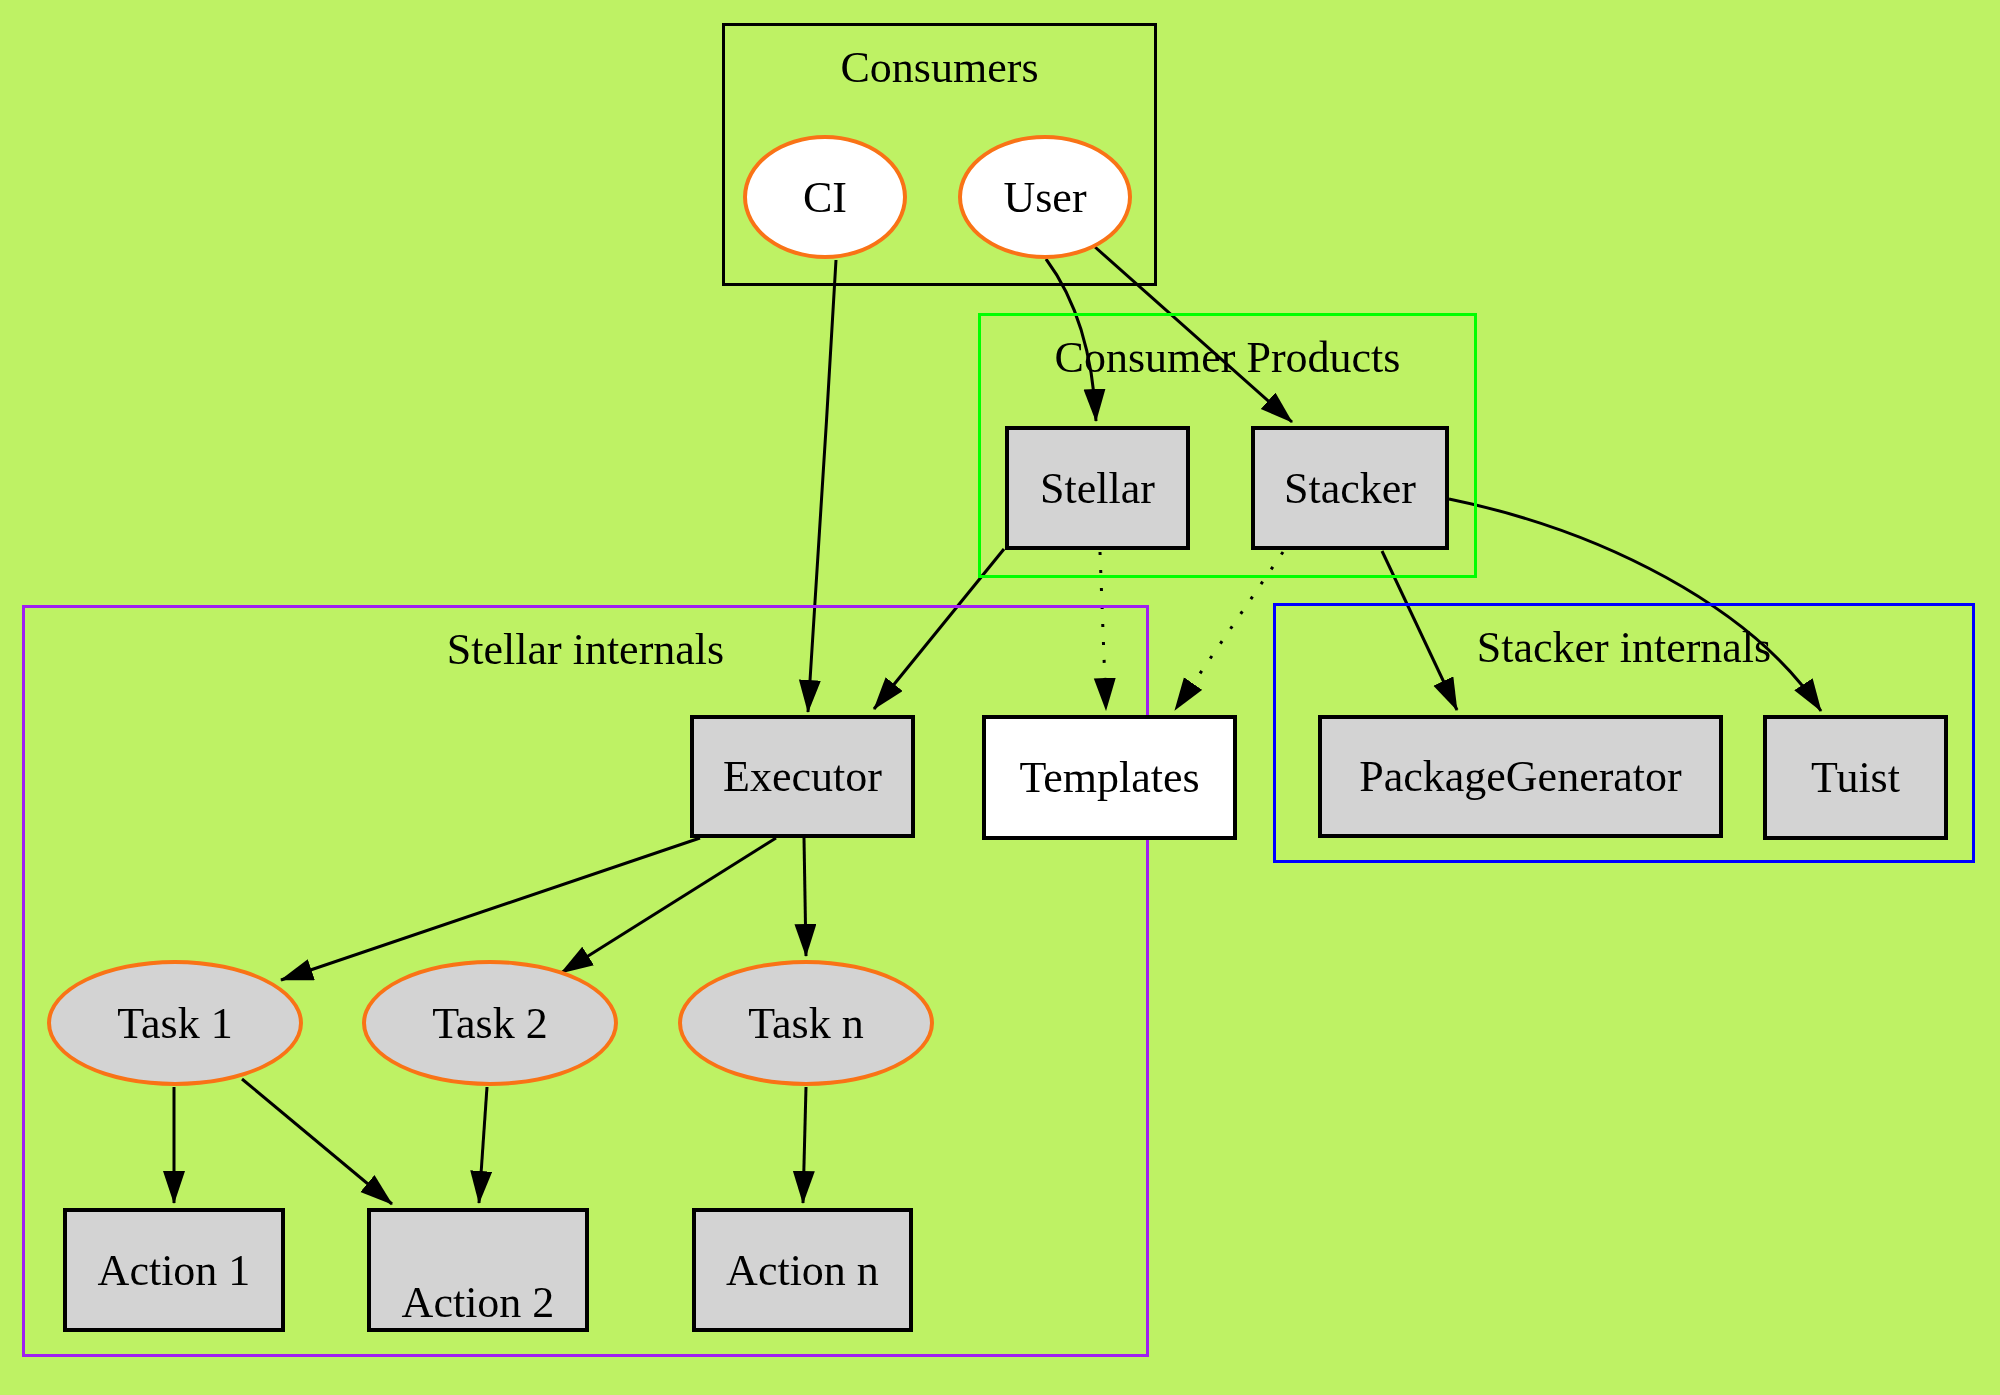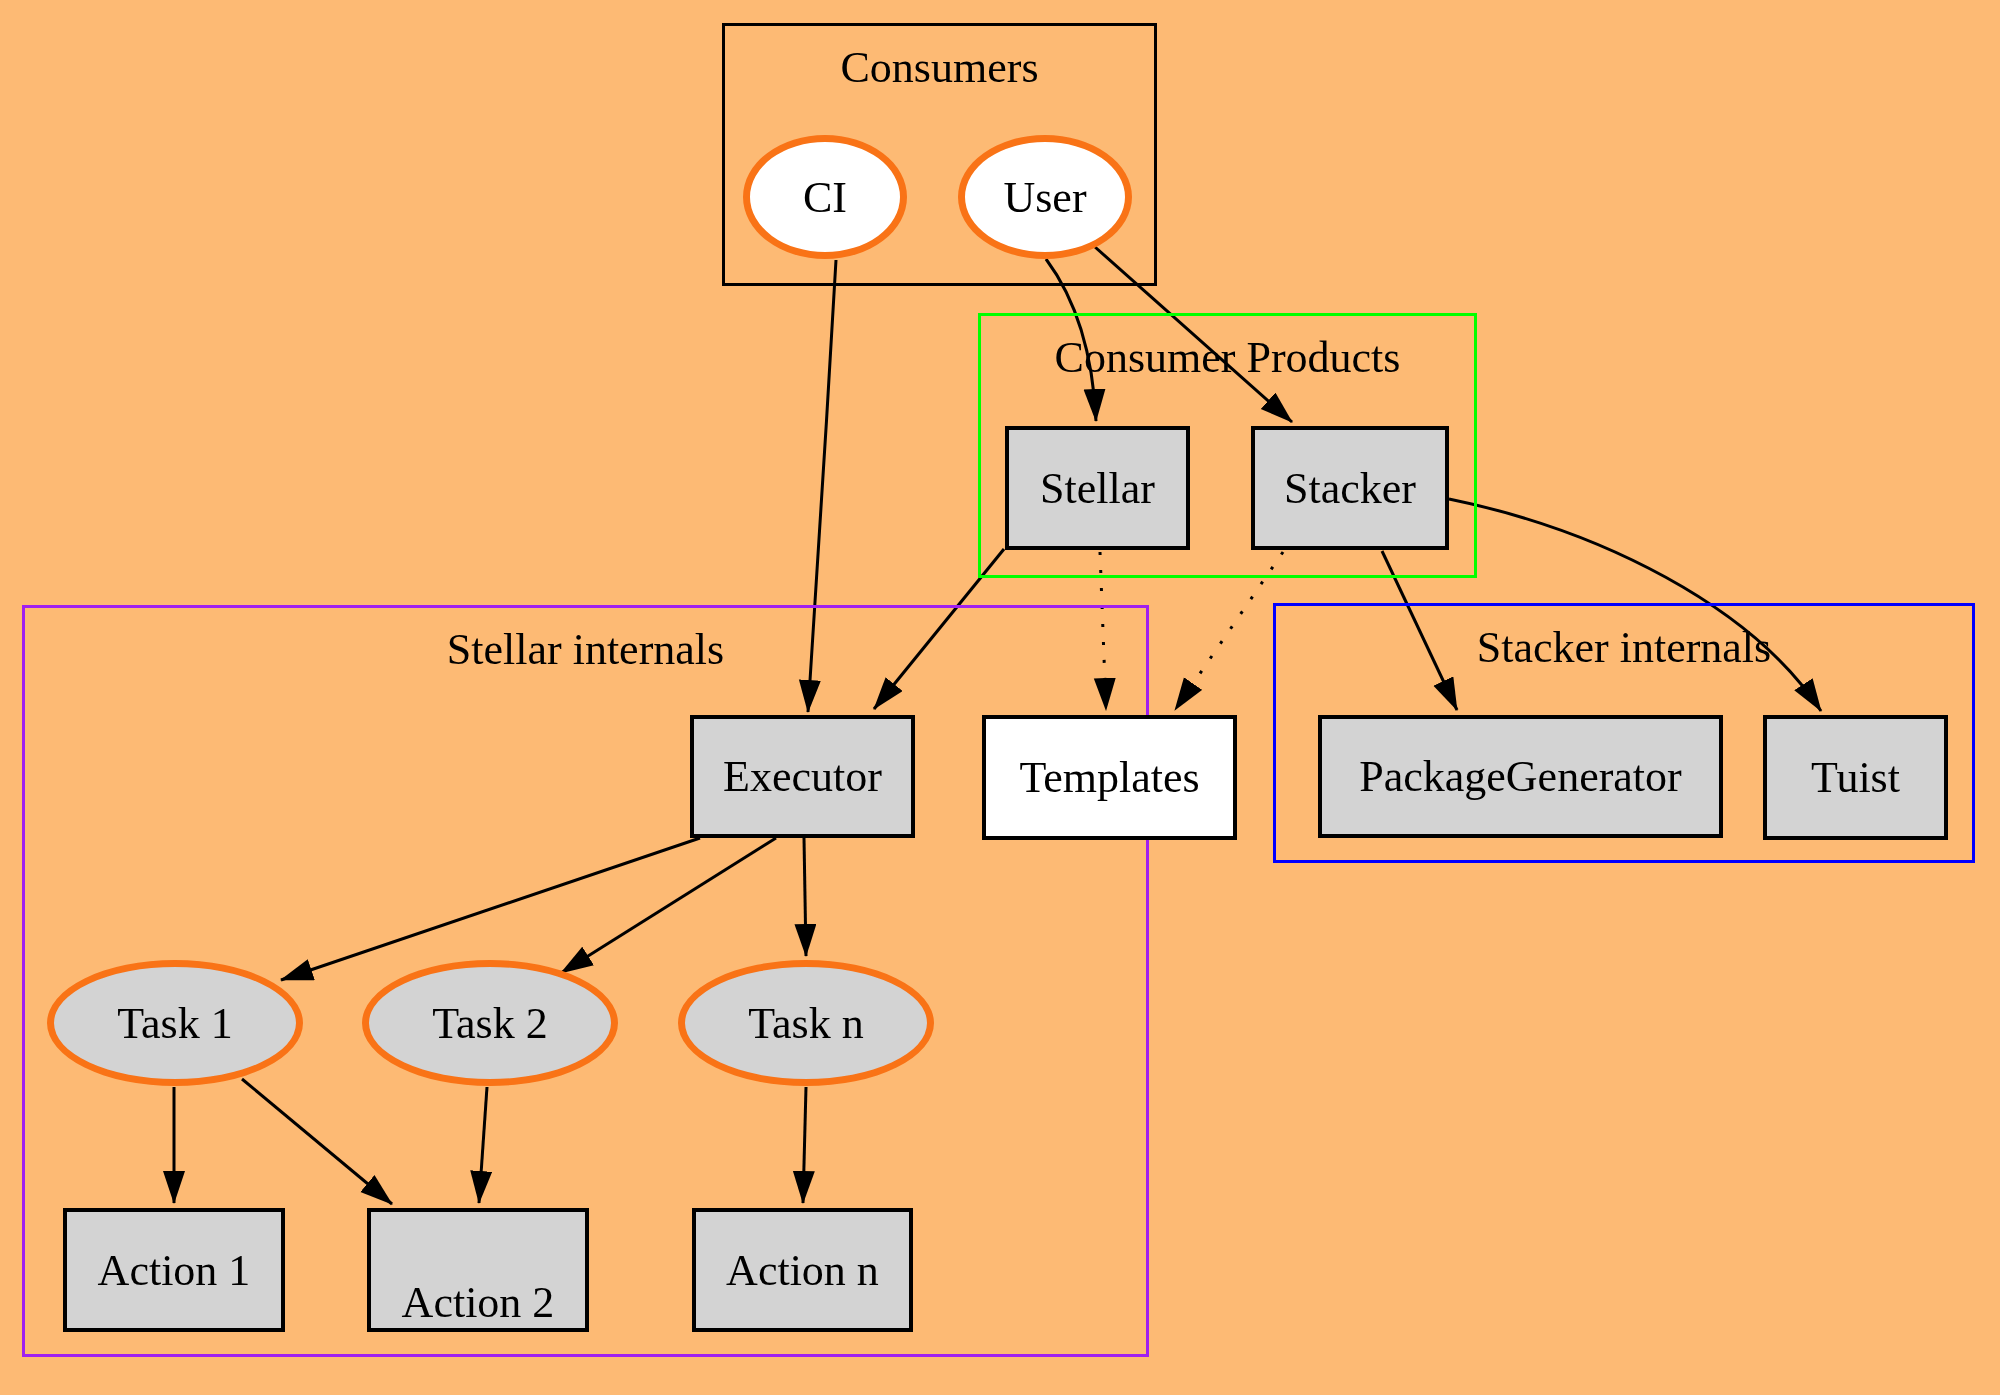--- a/index.html
+++ b/index.html
@@ -5,21 +5,21 @@
   html, body {
     margin: 0;
     padding: 0;
     background: #ffffff;
     font-family: "Liberation Serif", "DejaVu Serif", serif;
   }
   #canvas {
     position: relative;
     width: 2000px;
     height: 1395px;
-    background: #fdba74;
+    background: #bef264;
     overflow: hidden;
   }
   #edge-layer {
     position: absolute;
     left: 0; top: 0;
     width: 2000px;
     height: 1395px;
     pointer-events: none;
   }
   .cluster {
@@ -45,21 +45,21 @@
     align-items: center;
     justify-content: center;
     font-size: 44px;
     color: #000;
     white-space: nowrap;
   }
   .node.box {
     border: 4px solid #000;
   }
   .node.ellipse {
-    border: 7px solid #f97316;
+    border: 4px solid #f97316;
     border-radius: 50%;
   }
   .edge {
     fill: none;
     stroke: #000;
     stroke-width: 3;
   }
   .edge.dotted {
     stroke-dasharray: 3 15;
   }

